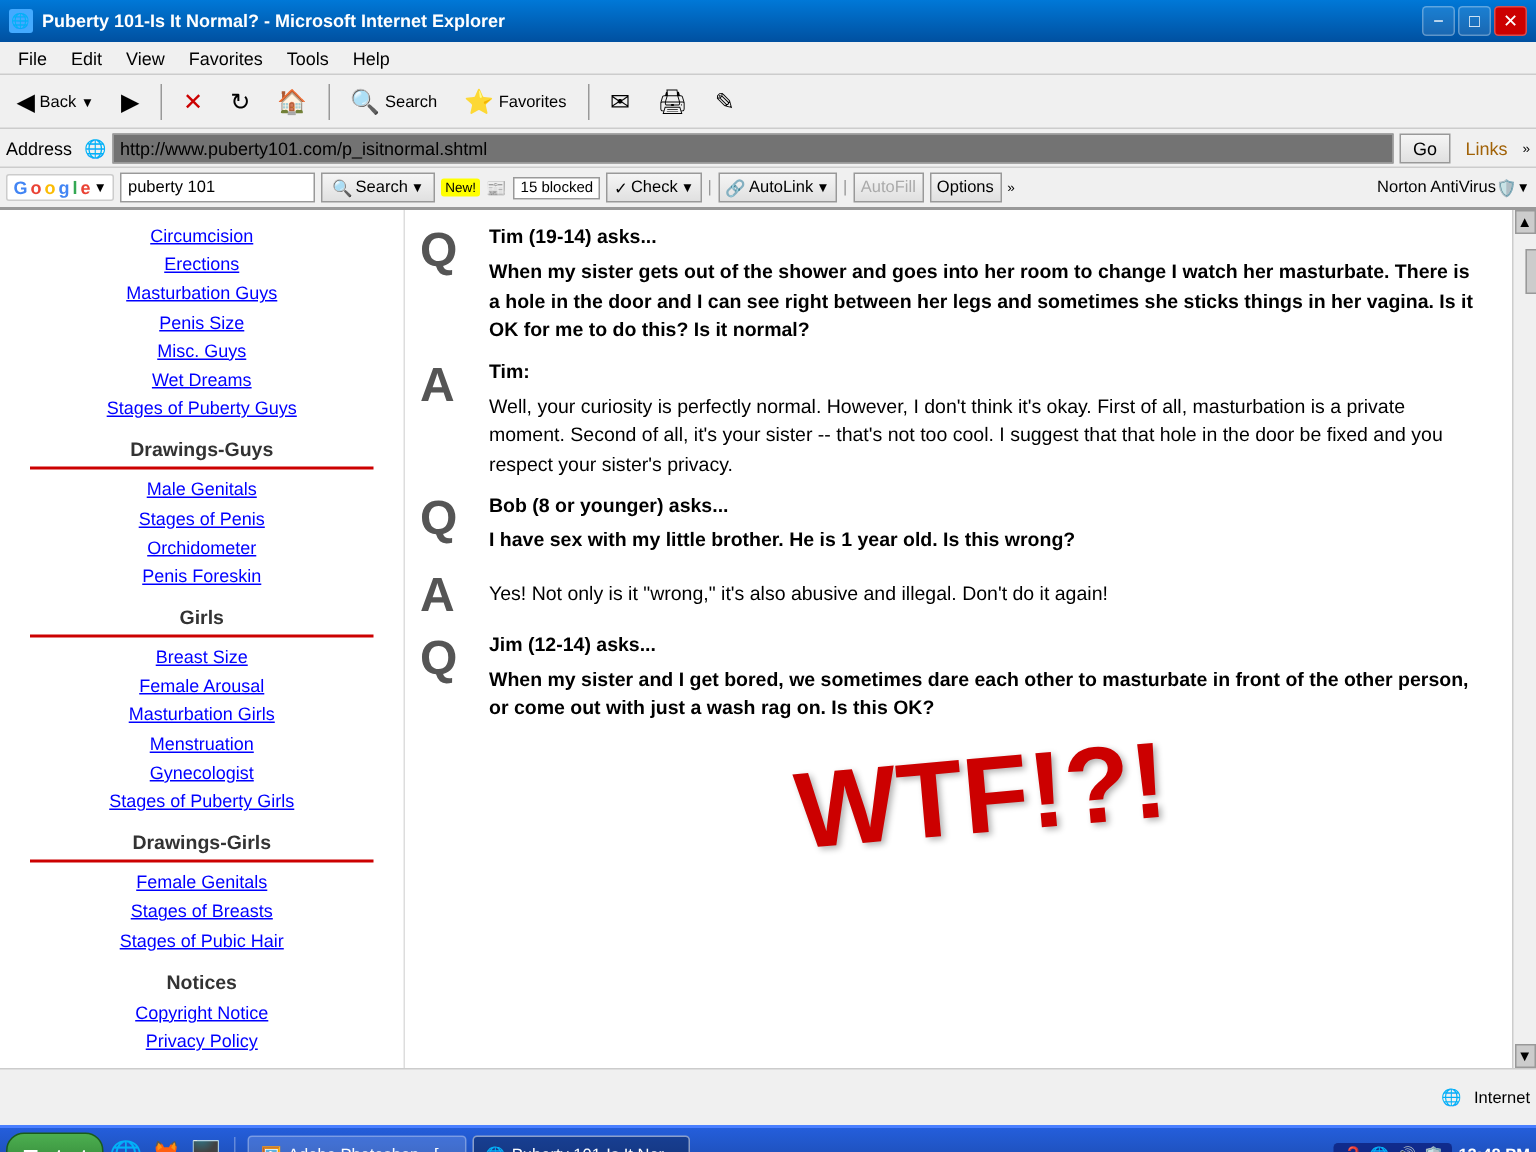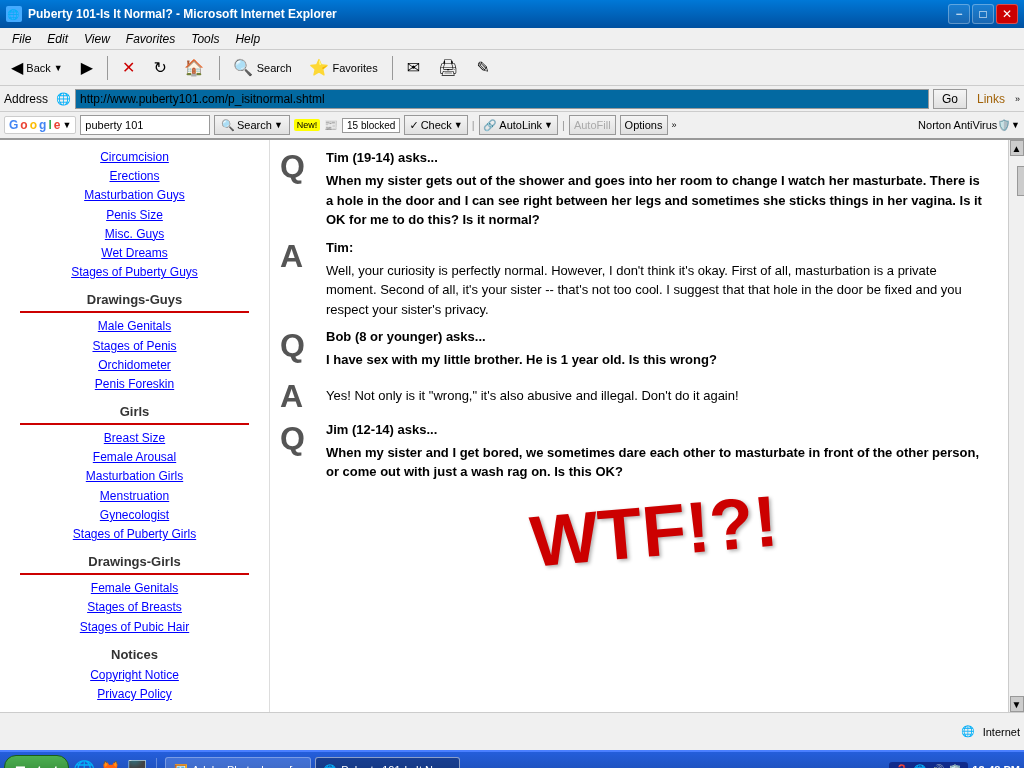--- a/index.html
+++ b/index.html
@@ -24,21 +24,21 @@
     
     .menu-bar {
       background: #f0f0f0;
       height: 22px;
       display: flex;
       align-items: center;
       padding: 0 4px;
       border-bottom: 1px solid #ccc;
       font-size: 12px;
     }
-    .menu-item { padding: 2px 8px; cursor: pointer; font-style: italic; }
+    .menu-item { padding: 2px 8px; cursor: pointer; }
 
     
     .toolbar {
       background: #f0f0f0;
       height: 36px;
       display: flex;
       align-items: center;
       padding: 0 4px;
       border-bottom: 1px solid #ccc;
       gap: 4px;
@@ -69,21 +69,21 @@
       gap: 4px;
       font-size: 12px;
     }
     .address-label { font-size: 12px; margin-right: 4px; }
     .address-input {
       flex: 1;
       height: 20px;
       border: 1px solid #999;
       padding: 0 4px;
       font-size: 12px;
-      background: #0369a1;
+      background: #737373;
     }
     .go-btn {
       padding: 2px 8px;
       background: linear-gradient(to bottom, #f5f5f5, #e0e0e0);
       border: 1px solid #999;
       cursor: pointer;
       font-size: 12px;
       height: 20px;
     }
     .links-btn {

